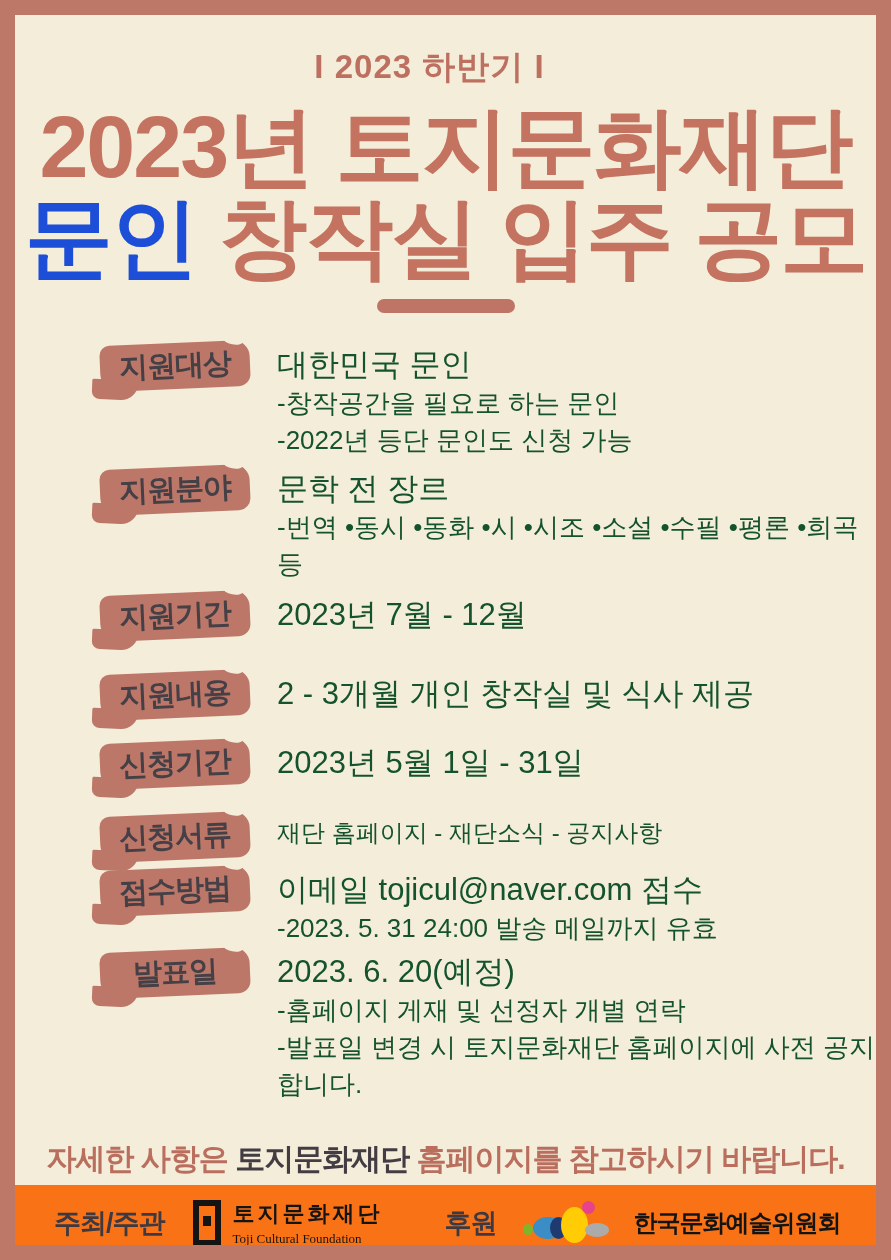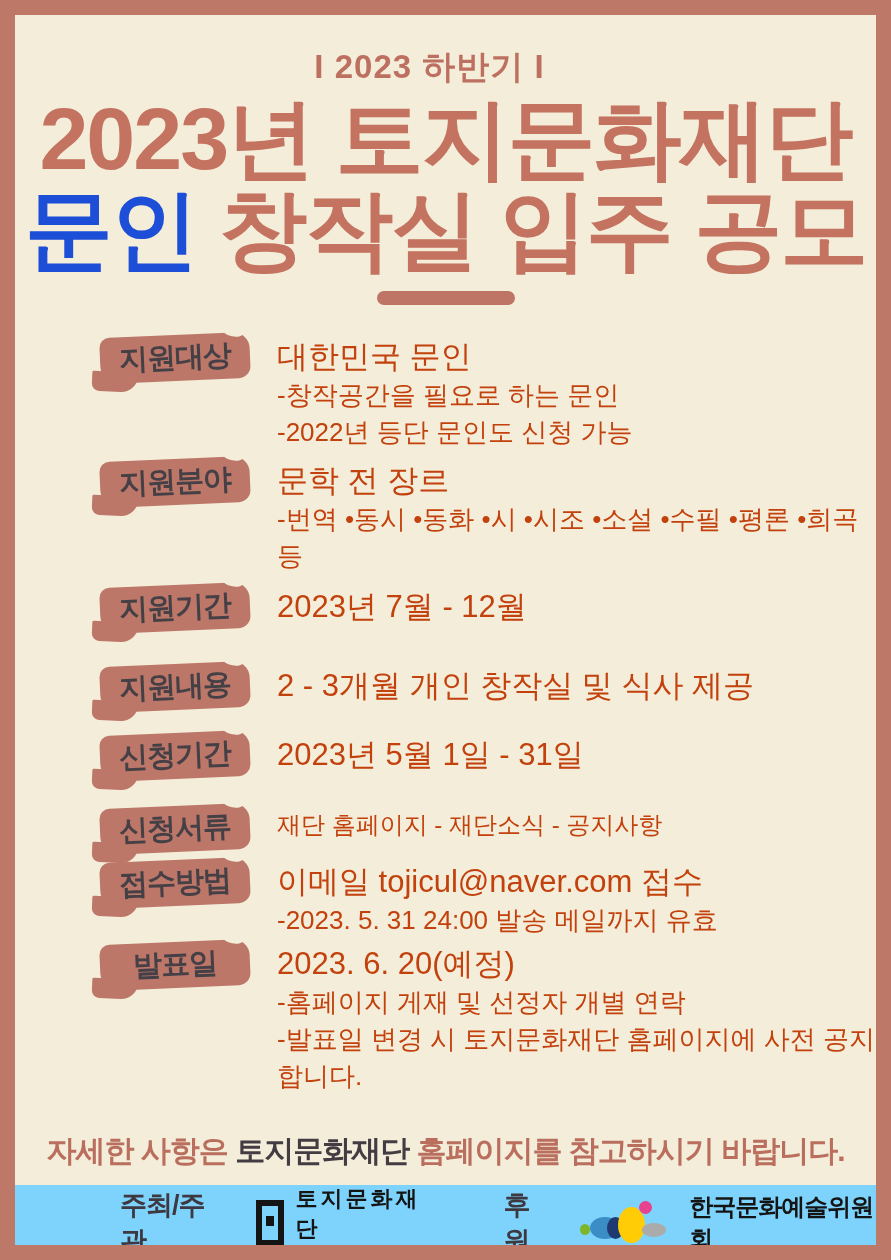--- a/index.html
+++ b/index.html
@@ -17,21 +17,21 @@
   
   .edition {
     text-align:center;
     padding:30px 32px 0 0;
     font-size:33px; font-weight:800;
     color:#BE7060;
     letter-spacing:1px;
   }
   
   .title {
-    margin-top:4px;
+    margin-top:12px;
     text-align:center;
     font-weight:800;
     font-size:88px;
     line-height:1.03;
     letter-spacing:-2px;
     color:#C3735F;
   }
   .title .dark { color:#1d4ed8; }
   .divider {
     width:138px; height:14px;
@@ -59,21 +59,21 @@
     transform:rotate(5deg);
     z-index:-1;
   }
   .flag::after {
     content:""; position:absolute; right:6px; top:-5px;
     width:20px; height:9px; background:#F4EDDA;
     border-radius:50%;
     transform:rotate(14deg);
   }
   .lines { padding-top:2px; }
-  .line { color:#c2410c; }
+  .line { color:#14532d; }
   .line.primary { font-size:31px; font-weight:500; line-height:40px; }
   .line.sub { font-size:26px; font-weight:400; line-height:37px; }
   .line.sub.tight { font-size:24px; line-height:33px;text-align:center; }
   .mb6  { margin-bottom:8px; }
   .mb10 { margin-bottom:10px; }
   .mb31 { margin-bottom:31px; }
   .mb19 { margin-bottom:21px; }
   .mb24 { margin-bottom:25px; }
   .mb5  { margin-bottom:6px; }
   .mb1  { margin-bottom:3px; }
@@ -90,23 +90,23 @@
   .contact {
     margin-top:26px;
     display:flex; justify-content:center; gap:20px;
     font-size:27px; font-weight:500;
     color:#B3746C;
   }
   
   .footer {
     position:absolute; left:-15px; right:-15px; bottom:-15px;
     height:75px;
-    background:#7dd3fc;
+    background:#f97316;
     display:flex; align-items:center;
-    padding-left:120px;
+    padding-left:54px;
   }
   .footer-label {
     font-size:27px; font-weight:800; color:#3E3940;
     letter-spacing:-1px;
   }
   .toji-logo { display:flex; align-items:center; gap:12px; margin-left:28px; }
   .toji-door {
     width:28px; height:46px;
     border:6px solid #141414;
     position:relative;

